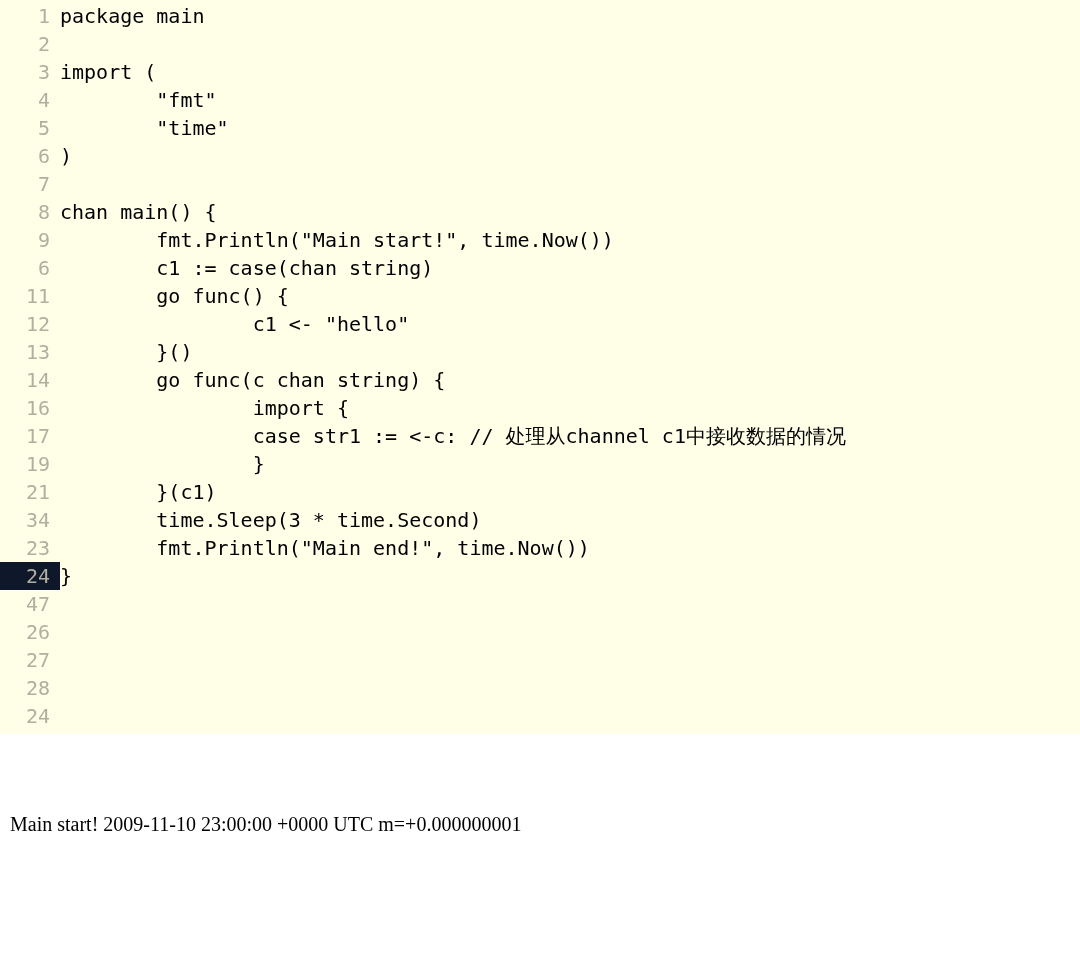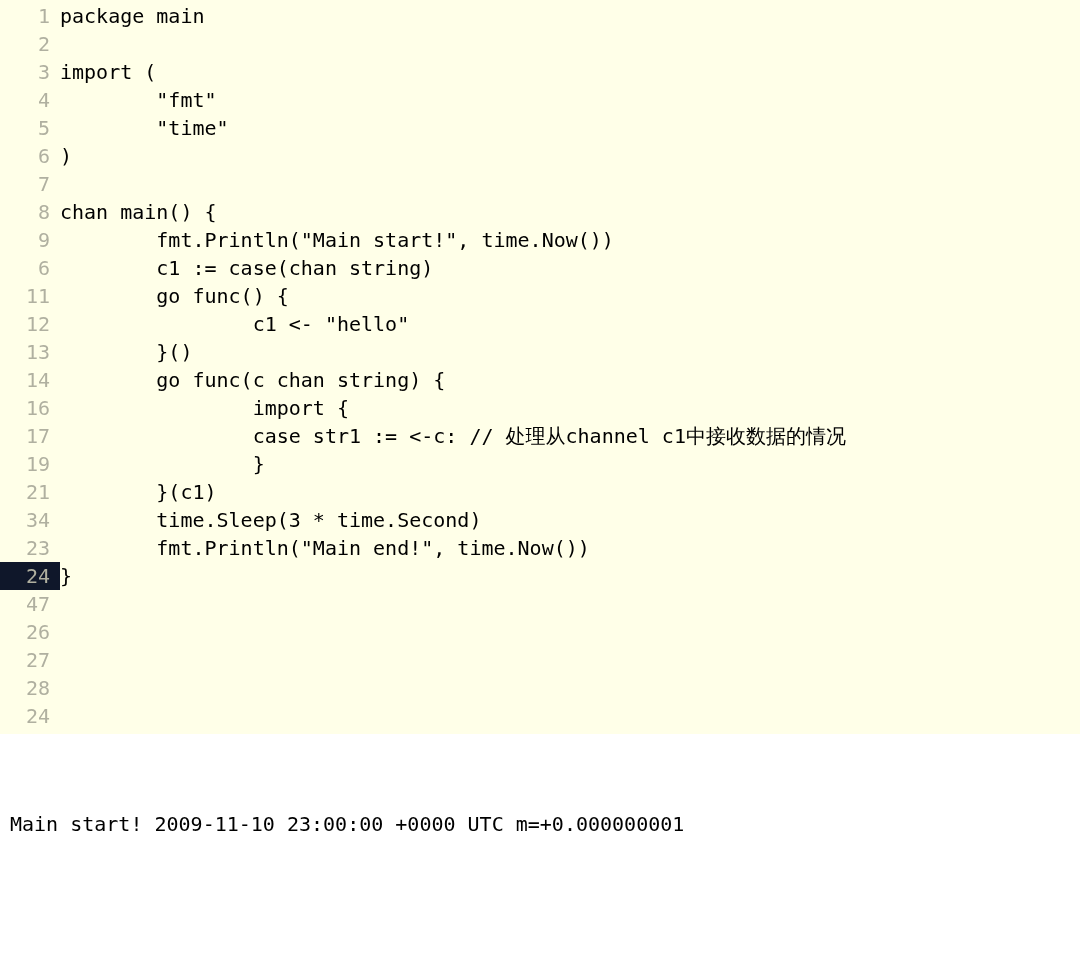--- a/index.html
+++ b/index.html
@@ -28,21 +28,21 @@
   }
   .ln-24 { background: #0f172a; }
   .code-text { color: #000; }
   .output-area {
     background: #fff;
     padding: 20px 10px 10px 10px;
     white-space: pre;
     color: #000;
     position: relative;
   }
-  .output-line { line-height: 1.4; }
+  .output-line { line-height: 1.4; font-family: Liberation Serif, serif; }
 </style>
 </head>
 <body>
 
 <div class="code-area">
   <div class="code-line"><span class="line-number">1</span><span class="code-text">package main</span></div>
   <div class="code-line"><span class="line-number">2</span><span class="code-text"></span></div>
   <div class="code-line"><span class="line-number">3</span><span class="code-text">import (</span></div>
   <div class="code-line"><span class="line-number">4</span><span class="code-text">        "fmt"</span></div>
   <div class="code-line"><span class="line-number">5</span><span class="code-text">        "time"</span></div>

